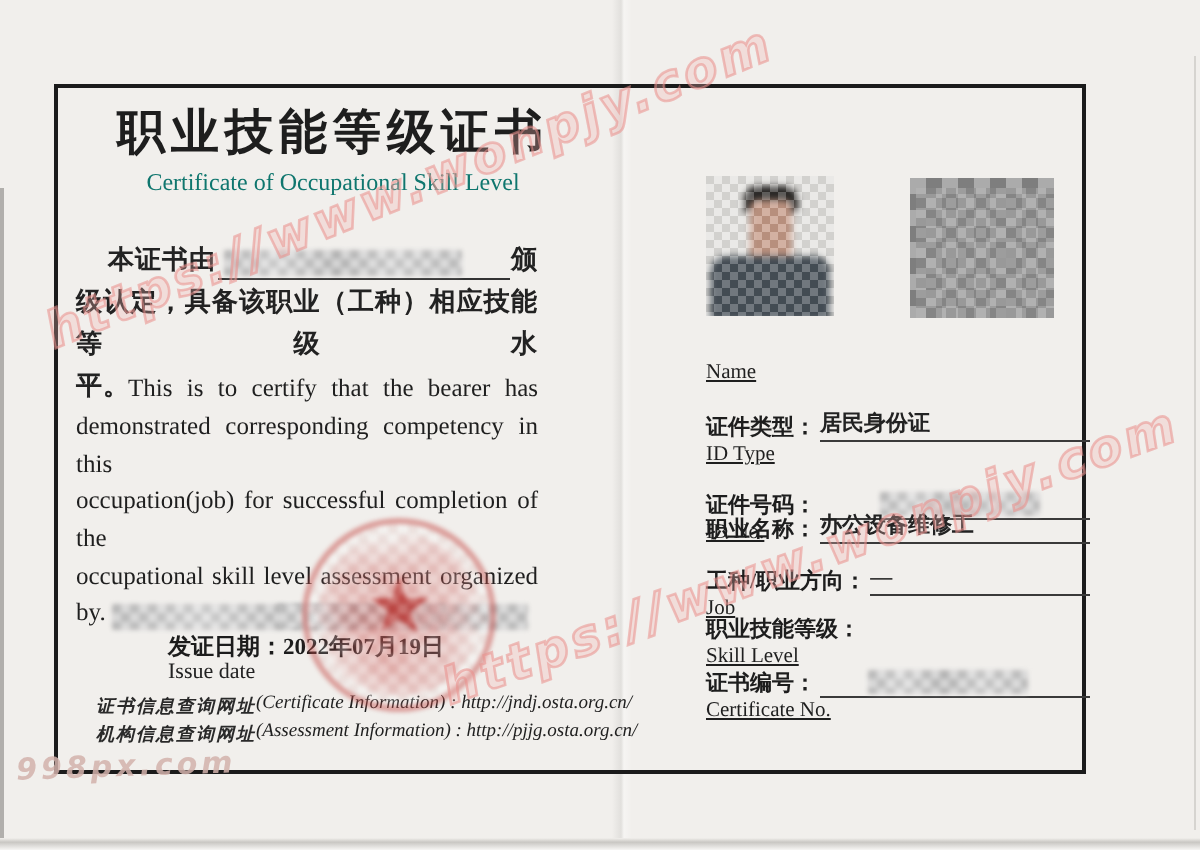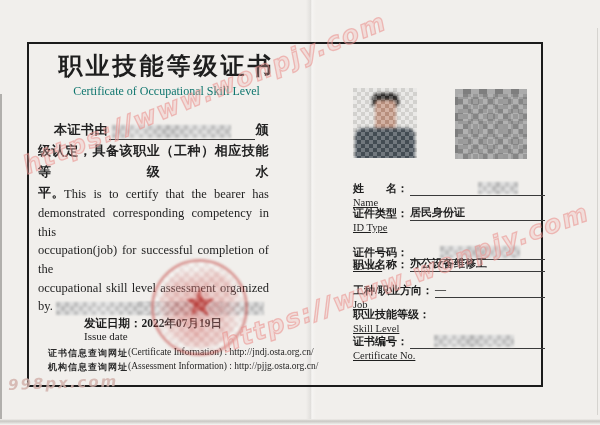--- a/index.html
+++ b/index.html
@@ -50,21 +50,21 @@
   .redact::after { content:""; position:absolute; inset:0;
             background:repeating-conic-gradient(rgba(255,255,255,.28) 0% 25%, rgba(0,0,0,.07) 0% 50%);
             background-size:9px 9px; }
 
   .issuer-redact { left:101px; top:258px; width:84px; height:12px; }
 
   .issue-row { position:absolute; left:46px; top:272px; display:flex; align-items:baseline;
                font-size:11.5px; font-weight:bold; color:#1c1c1c; white-space:nowrap; }
   .issue-en  { position:absolute; left:46px; top:286px; font-size:11px; color:#222; }
 
-  .foot-row { position:absolute; left:10px; width:260px; display:flex; }
+  .foot-row { position:absolute; left:10px; width:260px; display:flex;font-style:italic; }
   .foot-cn { width:94px; font-size:9px; font-weight:bold; color:#2a2a2a; letter-spacing:1px; white-space:nowrap; }
   .foot-en { font-size:9.5px; color:#1f1f1f; white-space:nowrap; }
   .foot-1 { top:303px; } .foot-2 { top:317px; }
 
   
   .seal { position:absolute; left:113px; top:215px; width:97px; height:97px; border-radius:50%;
           border:3px solid rgba(197,76,72,.5); filter:blur(1.1px); z-index:3; }
   .seal::before { content:""; position:absolute; inset:5px; border-radius:50%;
      background:
        radial-gradient(circle at 30% 38%, rgba(206,92,88,.30) 0 17%, transparent 40%),
@@ -186,26 +186,20 @@
         </div>
         <div class="px-overlay"></div>
       </div>
 
       <div class="qr">
         <div class="qr-m1"></div>
         <div class="qr-m2"></div>
       </div>
 
       <div class="f-row r1">
-        <div class="f-top">
-          <span class="f-cn">姓　　名：</span>
-          <span class="f-val">
-            <span class="redact val-redact" style="left:68px; width:40px;"></span>
-          </span>
-        </div>
         <div class="f-en">Name</div>
       </div>
 
       <div class="f-row r2">
         <div class="f-top">
           <span class="f-cn">证件类型：</span>
           <span class="f-val">居民身份证</span>
         </div>
         <div class="f-en">ID Type</div>
       </div>

